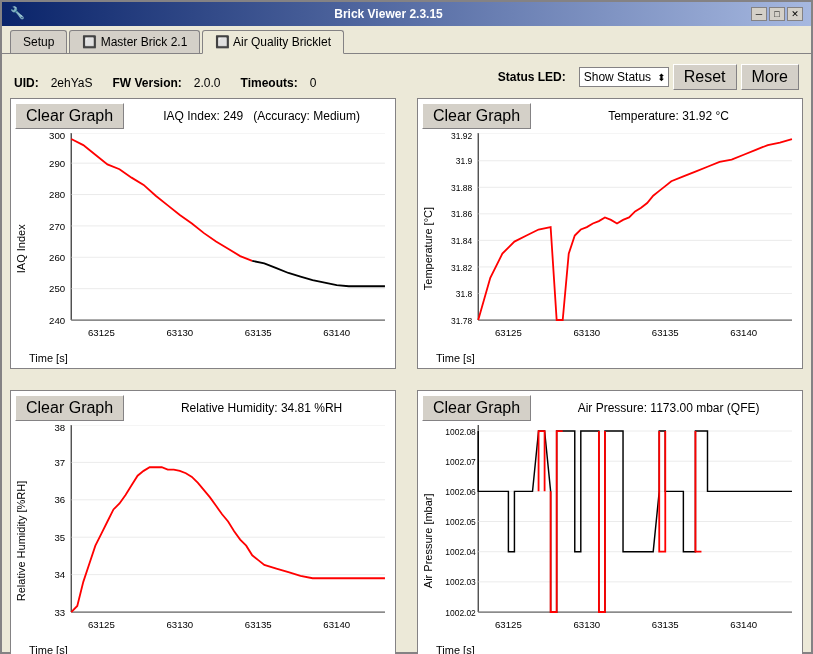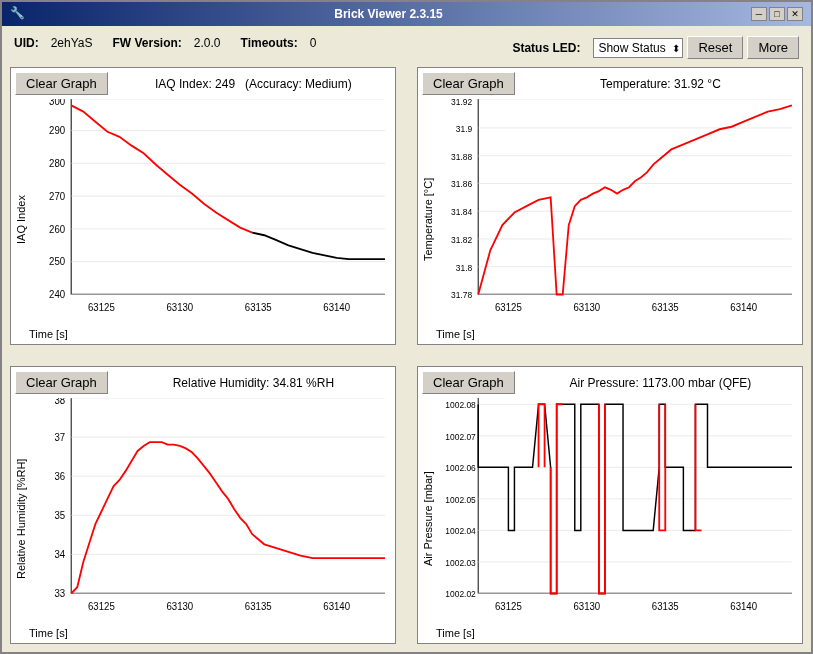--- a/index.html
+++ b/index.html
@@ -69,21 +69,21 @@
     }
     .content {
       padding: 8px;
       flex: 1;
       display: flex;
       flex-direction: column;
       gap: 6px;
     }
     .info-bar {
       display: flex;
-      align-items: flex-start;
+      align-items: flex-end;
       gap: 12px;
       padding: 2px 4px;
       flex-shrink: 0;
     }
     .status-led-group {
       display: flex;
       align-items: center;
       gap: 4px;
       margin-left: auto;
     }
@@ -110,21 +110,21 @@
       font-size: 10px;
       pointer-events: none;
     }
     .btn {
       padding: 3px 10px;
       background: #d4d0c8;
       border: 1px solid #848284;
       border-top-color: #fff;
       border-left-color: #fff;
       cursor: pointer;
-      font-size: 13px;
+      font-size: 16px;
     }
     .graphs-area {
       display: grid;
       grid-template-columns: 1fr 1fr;
       grid-template-rows: 1fr 1fr;
       gap: 21px;
       flex: 1;
     }
     .graph-panel {
       background: white;
@@ -182,20 +182,31 @@
   <div class="title-bar">
     <span class="window-icon">🔧</span>
     <span class="title-bar-text">Brick Viewer 2.3.15</span>
     <div class="title-controls">
       <button class="title-btn">─</button>
       <button class="title-btn">□</button>
       <button class="title-btn">✕</button>
     </div>
   </div>
 
+  <div class="tab-bar">
+    <div class="tab">
+      <span>Setup</span>
+    </div>
+    <div class="tab">
+      <span>🔲 </span><span>Master Brick 2.1</span>
+    </div>
+    <div class="tab active">
+      <span>🔲 </span><span>Air Quality Bricklet</span>
+    </div>
+  </div>
 
   <div class="content">
 
     <div class="info-bar">
       <span style="font-weight:bold">UID:</span>
       <span>2ehYaS</span>
       <span style="font-weight:bold; margin-left:8px">FW Version:</span>
       <span>2.0.0</span>
       <span style="font-weight:bold; margin-left:8px">Timeouts:</span>
       <span>0</span>

